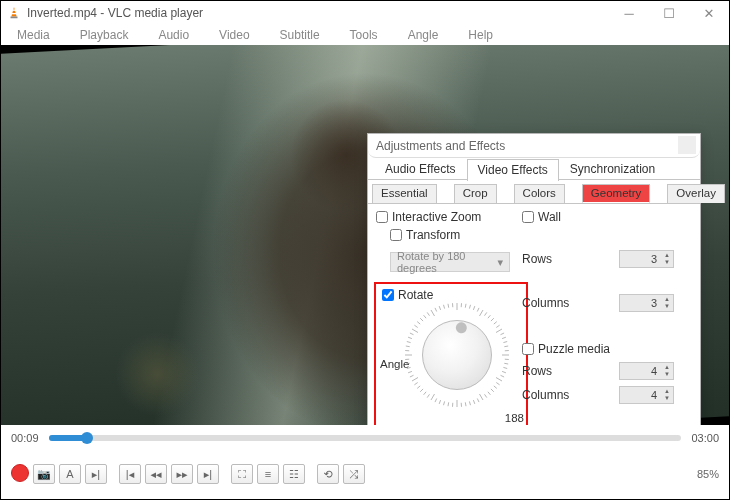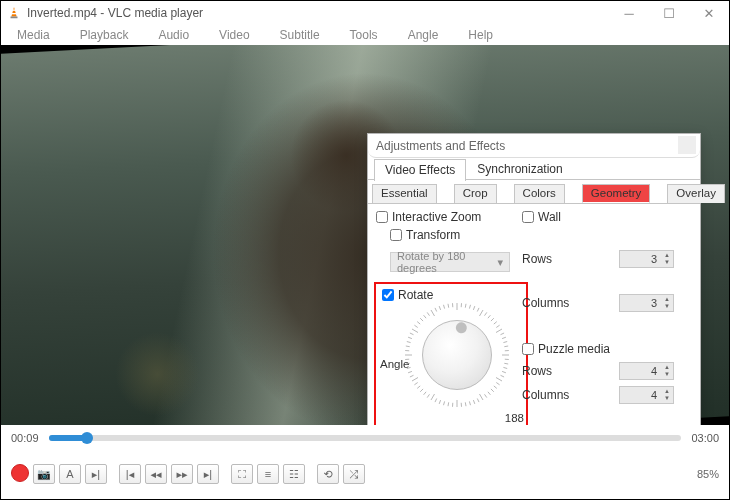--- a/index.html
+++ b/index.html
@@ -220,20 +220,21 @@
 
 <div class="video-area">
   <div class="video-frame"></div>
 
   <div class="dialog">
     <div class="dialog-title">
       <span>Adjustments and Effects</span>
       <span class="close"> </span>
     </div>
     <div class="tabs1">
+      <div class="tab">Audio Effects</div>
       <div class="tab active">Video Effects</div>
       <div class="tab">Synchronization</div>
     </div>
     <div class="tabs2">
       <div class="tab">Essential</div>
       <div class="tab">Crop</div>
       <div class="tab">Colors</div>
       <div class="tab active">Geometry</div>
       <div class="tab">Overlay</div>
       <div class="tab">Advanced</div>

